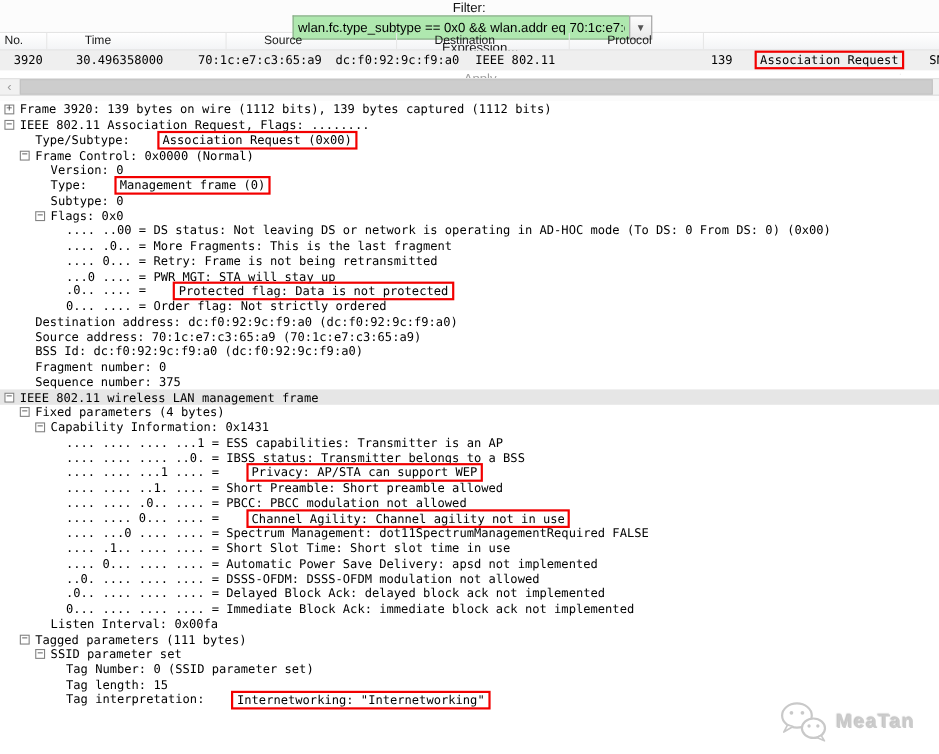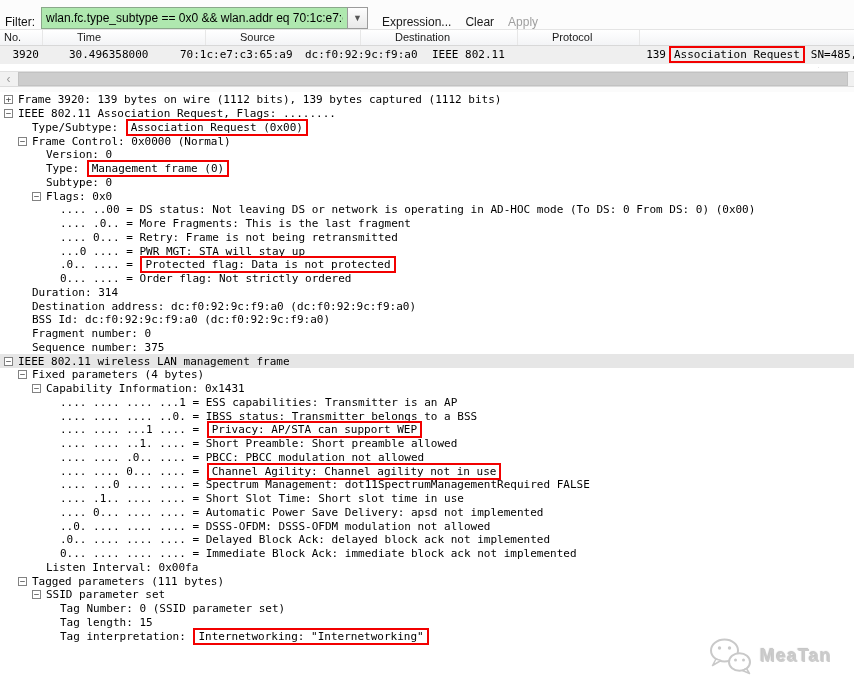--- a/index.html
+++ b/index.html
@@ -1,22 +1,22 @@
 <!DOCTYPE html>
 <html><head>
 <meta charset="utf-8">
 <style>
   * { margin:0; padding:0; box-sizing:border-box; }
   html,body { width:854px; height:685px; overflow:hidden; background:#fff;
               font-family:"Liberation Sans", sans-serif; }
   .mono { font-family:"DejaVu Sans Mono", monospace; }
 
   
-  .filter-bar { height:30px; display:flex; align-items:flex-end; background:#fcfcfc;
-                border-bottom:1px solid #e4e4e4; padding-left:5px; }
+  .filter-bar { height:30px; display:flex; align-items:center; background:#fcfcfc;
+                border-bottom:1px solid #e4e4e4; padding-left:5px;flex-direction:column; }
   .filter-label { font-size:12px; color:#111; margin-right:6px; }
   .filter-input-wrap { display:flex; height:22px; }
   .filter-input { width:306px; height:22px; border:1px solid #8aa88a; border-right:none;
                   background:#afe8af; font-size:12px; padding:0 4px; color:#000; outline:none;
                   font-family:"Liberation Sans", sans-serif; }
   .combo-btn { width:21px; height:22px; border:1px solid #9b9b9b; background:linear-gradient(#fdfdfd,#e8e8e8);
                display:flex; align-items:center; justify-content:center; font-size:9px; color:#555; cursor:default; }
   .fbtn { font-size:12px; color:#1a1a1a; margin-left:14px; background:none; border:none; cursor:default;
           font-family:"Liberation Sans", sans-serif; }
   .fbtn.disabled { color:#9f9f9f; }
@@ -24,21 +24,21 @@
   
   .pl-header { height:16px; display:flex; background:linear-gradient(#ffffff,#f3f4f6);
                border-bottom:1px solid #d8d8d8;gap:30px; }
   .pl-hcell { font-size:11px; color:#1a1a1a; padding:1px 0 0 4px; border-right:1px solid #e7e7e7;
               white-space:nowrap; overflow:hidden; }
   .pl-row { height:18px; position:relative; background:#efefef; font-size:11px; }
   .pl-cell { position:absolute; top:2px; white-space:nowrap; color:#000; }
   .pl-empty { height:7px; background:#fff; }
 
   .redbox { display:inline-block; border:2px solid #f20000; padding:0 3px; line-height:13px;
-            margin:0 1px; vertical-align:middle; background:transparent; }
+            margin:0 18px; vertical-align:middle; background:transparent; }
 
   
   .hscroll { height:16px; background:#f1f1f1; border-top:1px solid #e0e0e0;
              border-bottom:1px solid #dcdcdc; position:relative; }
   .hscroll-arrow { position:absolute; left:0; top:0; width:17px; height:14px;
                    display:flex; align-items:center; justify-content:center;
                    color:#9a9a9a; font-size:12px; line-height:14px; }
   .hscroll-thumb { position:absolute; left:18px; right:6px; top:0; height:14px;
                    background:#cdcdcd; border:1px solid #c2c2c2; }
   .spacer { height:5px; background:#fbfbfb; }
@@ -109,22 +109,22 @@
     <div class="trow"><span style="flex: 0 0 32px;"></span><span class="tsp"></span><span class="ttext"><span>Version: 0</span></span></div>
     <div class="trow"><span style="flex: 0 0 32px;"></span><span class="tsp"></span><span class="ttext"><span>Type: </span><span class="redbox">Management frame (0)</span></span></div>
     <div class="trow"><span style="flex: 0 0 32px;"></span><span class="tsp"></span><span class="ttext"><span>Subtype: 0</span></span></div>
     <div class="trow"><span style="flex: 0 0 32px;"></span><span class="tg">−</span><span class="ttext"><span>Flags: 0x0</span></span></div>
     <div class="trow"><span style="flex: 0 0 46px;"></span><span class="tsp"></span><span class="ttext"><span>.... ..00 = DS status: Not leaving DS or network is operating in AD-HOC mode (To DS: 0 From DS: 0) (0x00)</span></span></div>
     <div class="trow"><span style="flex: 0 0 46px;"></span><span class="tsp"></span><span class="ttext"><span>.... .0.. = More Fragments: This is the last fragment</span></span></div>
     <div class="trow"><span style="flex: 0 0 46px;"></span><span class="tsp"></span><span class="ttext"><span>.... 0... = Retry: Frame is not being retransmitted</span></span></div>
     <div class="trow"><span style="flex: 0 0 46px;"></span><span class="tsp"></span><span class="ttext"><span>...0 .... = PWR MGT: STA will stay up</span></span></div>
     <div class="trow"><span style="flex: 0 0 46px;"></span><span class="tsp"></span><span class="ttext"><span>.0.. .... = </span><span class="redbox">Protected flag: Data is not protected</span></span></div>
     <div class="trow"><span style="flex: 0 0 46px;"></span><span class="tsp"></span><span class="ttext"><span>0... .... = Order flag: Not strictly ordered</span></span></div>
-    <div class="trow"><span style="flex: 0 0 18px;"></span><span class="tsp"></span><span class="ttext"><span>Duration: 314</span></span></div>
     <div class="trow"><span style="flex: 0 0 18px;"></span><span class="tsp"></span><span class="ttext"><span>Destination address: dc:f0:92:9c:f9:a0 (dc:f0:92:9c:f9:a0)</span></span></div>
+    <div class="trow"><span style="flex: 0 0 18px;"></span><span class="tsp"></span><span class="ttext"><span>Source address: 70:1c:e7:c3:65:a9 (70:1c:e7:c3:65:a9)</span></span></div>
     <div class="trow"><span style="flex: 0 0 18px;"></span><span class="tsp"></span><span class="ttext"><span>BSS Id: dc:f0:92:9c:f9:a0 (dc:f0:92:9c:f9:a0)</span></span></div>
     <div class="trow"><span style="flex: 0 0 18px;"></span><span class="tsp"></span><span class="ttext"><span>Fragment number: 0</span></span></div>
     <div class="trow"><span style="flex: 0 0 18px;"></span><span class="tsp"></span><span class="ttext"><span>Sequence number: 375</span></span></div>
     <div class="trow hl"><span style="flex: 0 0 4px;"></span><span class="tg">−</span><span class="ttext"><span>IEEE 802.11 wireless LAN management frame</span></span></div>
     <div class="trow"><span style="flex: 0 0 18px;"></span><span class="tg">−</span><span class="ttext"><span>Fixed parameters (4 bytes)</span></span></div>
     <div class="trow"><span style="flex: 0 0 32px;"></span><span class="tg">−</span><span class="ttext"><span>Capability Information: 0x1431</span></span></div>
     <div class="trow"><span style="flex: 0 0 46px;"></span><span class="tsp"></span><span class="ttext"><span>.... .... .... ...1 = ESS capabilities: Transmitter is an AP</span></span></div>
     <div class="trow"><span style="flex: 0 0 46px;"></span><span class="tsp"></span><span class="ttext"><span>.... .... .... ..0. = IBSS status: Transmitter belongs to a BSS</span></span></div>
     <div class="trow"><span style="flex: 0 0 46px;"></span><span class="tsp"></span><span class="ttext"><span>.... .... ...1 .... = </span><span class="redbox">Privacy: AP/STA can support WEP</span></span></div>
     <div class="trow"><span style="flex: 0 0 46px;"></span><span class="tsp"></span><span class="ttext"><span>.... .... ..1. .... = Short Preamble: Short preamble allowed</span></span></div>

